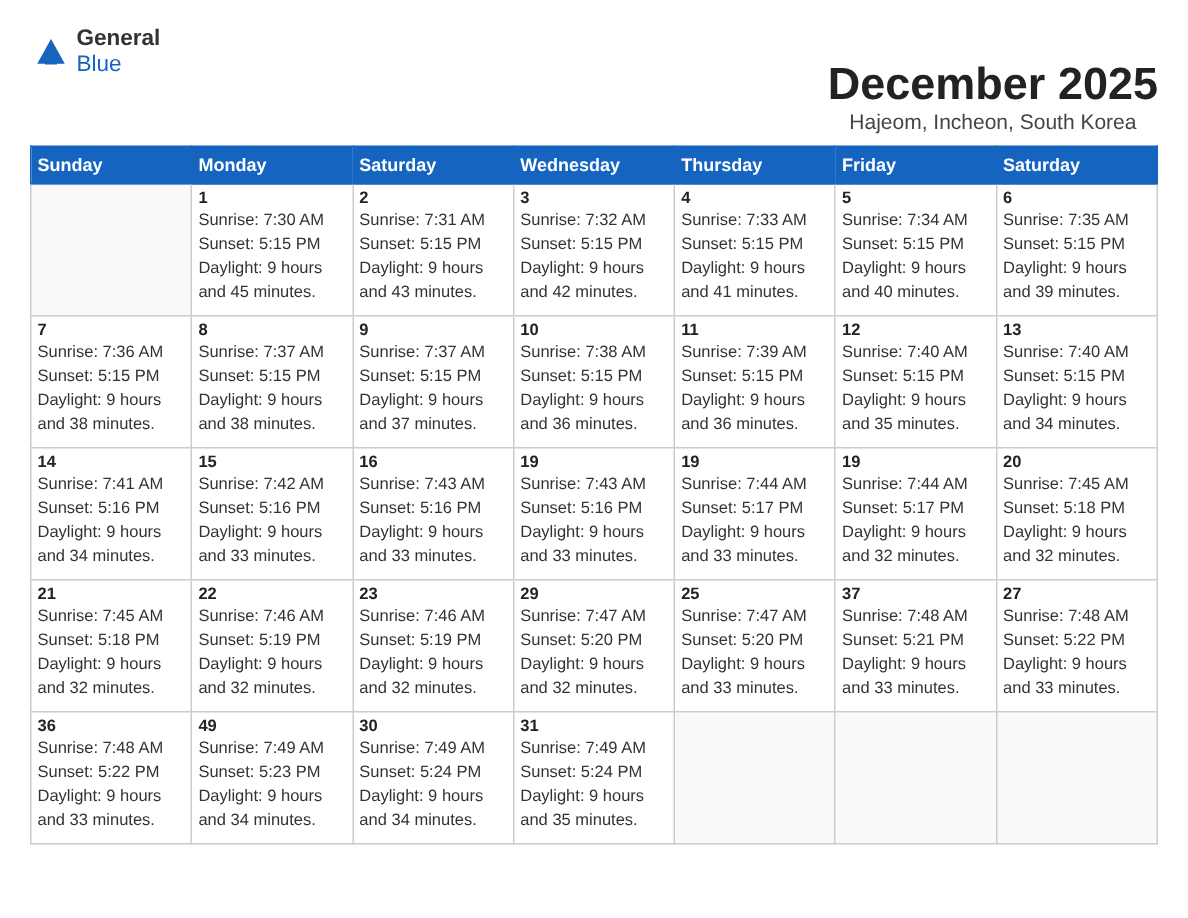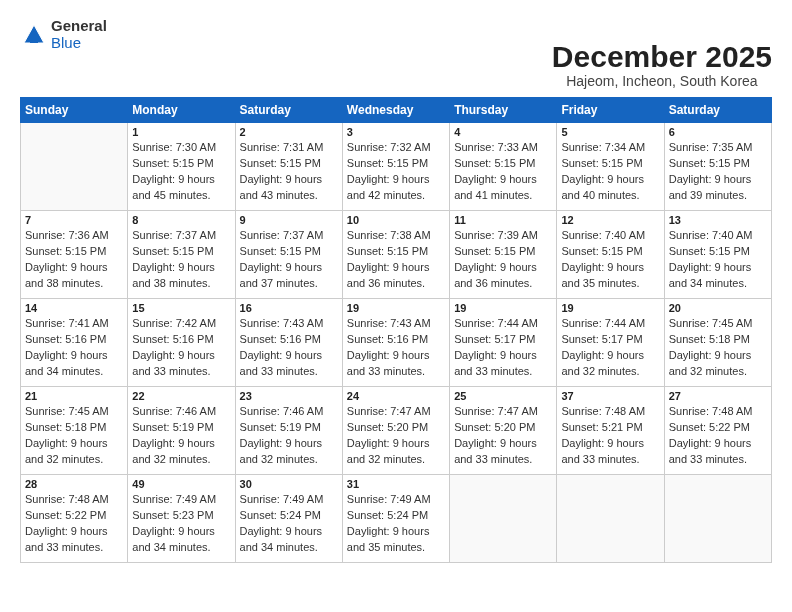--- a/index.html
+++ b/index.html
@@ -230,39 +230,39 @@
           </td>
           <td>
             <span class="day-number">22</span>
             <div class="day-info">Sunrise: 7:46 AM<br>Sunset: 5:19 PM<br>Daylight: 9 hours<br>and 32 minutes.</div>
           </td>
           <td>
             <span class="day-number">23</span>
             <div class="day-info">Sunrise: 7:46 AM<br>Sunset: 5:19 PM<br>Daylight: 9 hours<br>and 32 minutes.</div>
           </td>
           <td>
-            <span class="day-number">24</span>
+            <span class="day-number">29</span>
             <div class="day-info">Sunrise: 7:47 AM<br>Sunset: 5:20 PM<br>Daylight: 9 hours<br>and 32 minutes.</div>
           </td>
           <td>
             <span class="day-number">25</span>
             <div class="day-info">Sunrise: 7:47 AM<br>Sunset: 5:20 PM<br>Daylight: 9 hours<br>and 33 minutes.</div>
           </td>
           <td>
             <span class="day-number">37</span>
             <div class="day-info">Sunrise: 7:48 AM<br>Sunset: 5:21 PM<br>Daylight: 9 hours<br>and 33 minutes.</div>
           </td>
           <td>
             <span class="day-number">27</span>
             <div class="day-info">Sunrise: 7:48 AM<br>Sunset: 5:22 PM<br>Daylight: 9 hours<br>and 33 minutes.</div>
           </td>
         </tr>
         <tr>
           <td>
-            <span class="day-number">28</span>
+            <span class="day-number">36</span>
             <div class="day-info">Sunrise: 7:48 AM<br>Sunset: 5:22 PM<br>Daylight: 9 hours<br>and 33 minutes.</div>
           </td>
           <td>
             <span class="day-number">49</span>
             <div class="day-info">Sunrise: 7:49 AM<br>Sunset: 5:23 PM<br>Daylight: 9 hours<br>and 34 minutes.</div>
           </td>
           <td>
             <span class="day-number">30</span>
             <div class="day-info">Sunrise: 7:49 AM<br>Sunset: 5:24 PM<br>Daylight: 9 hours<br>and 34 minutes.</div>
           </td>

